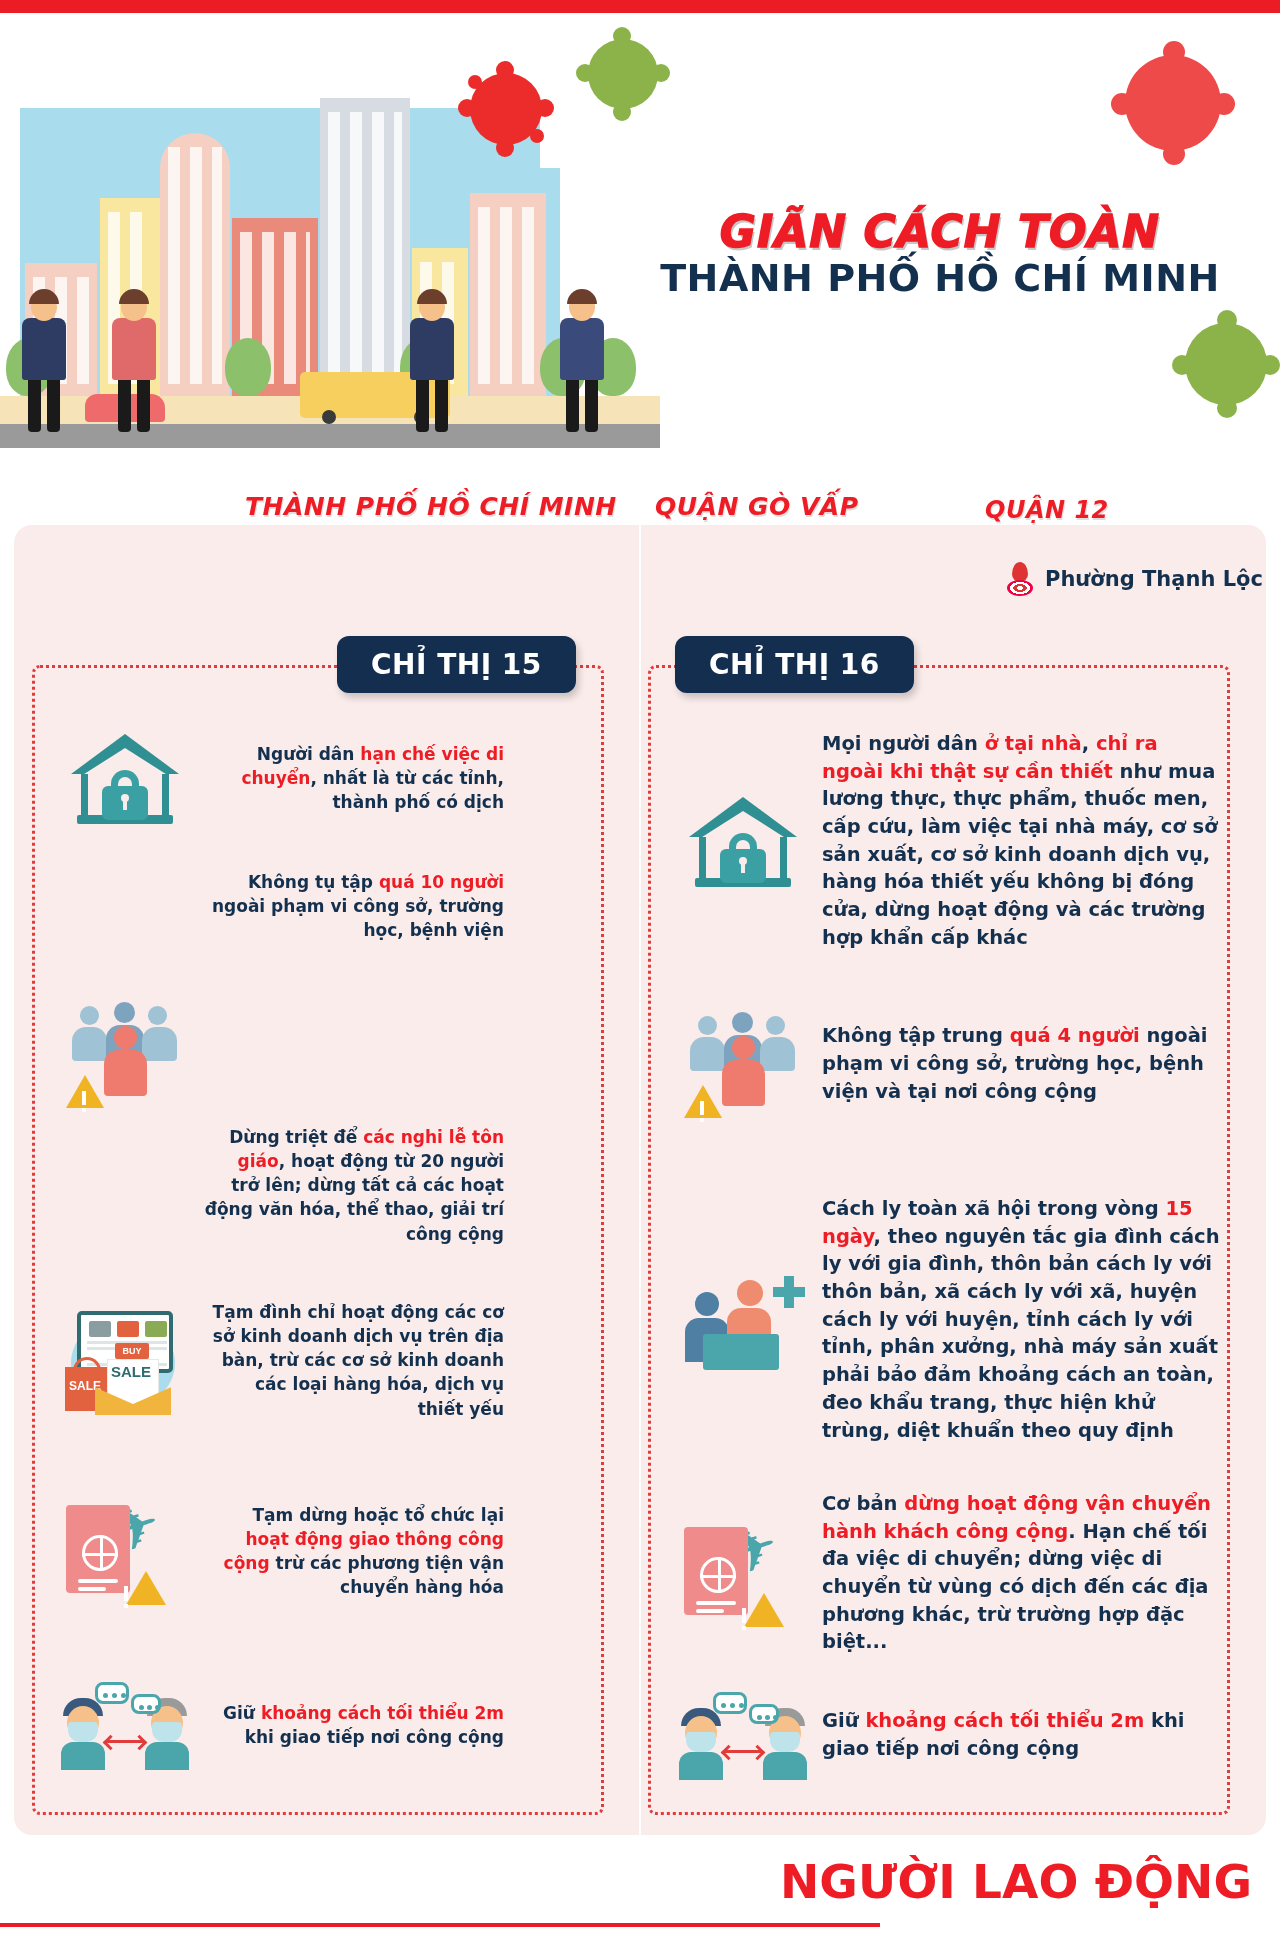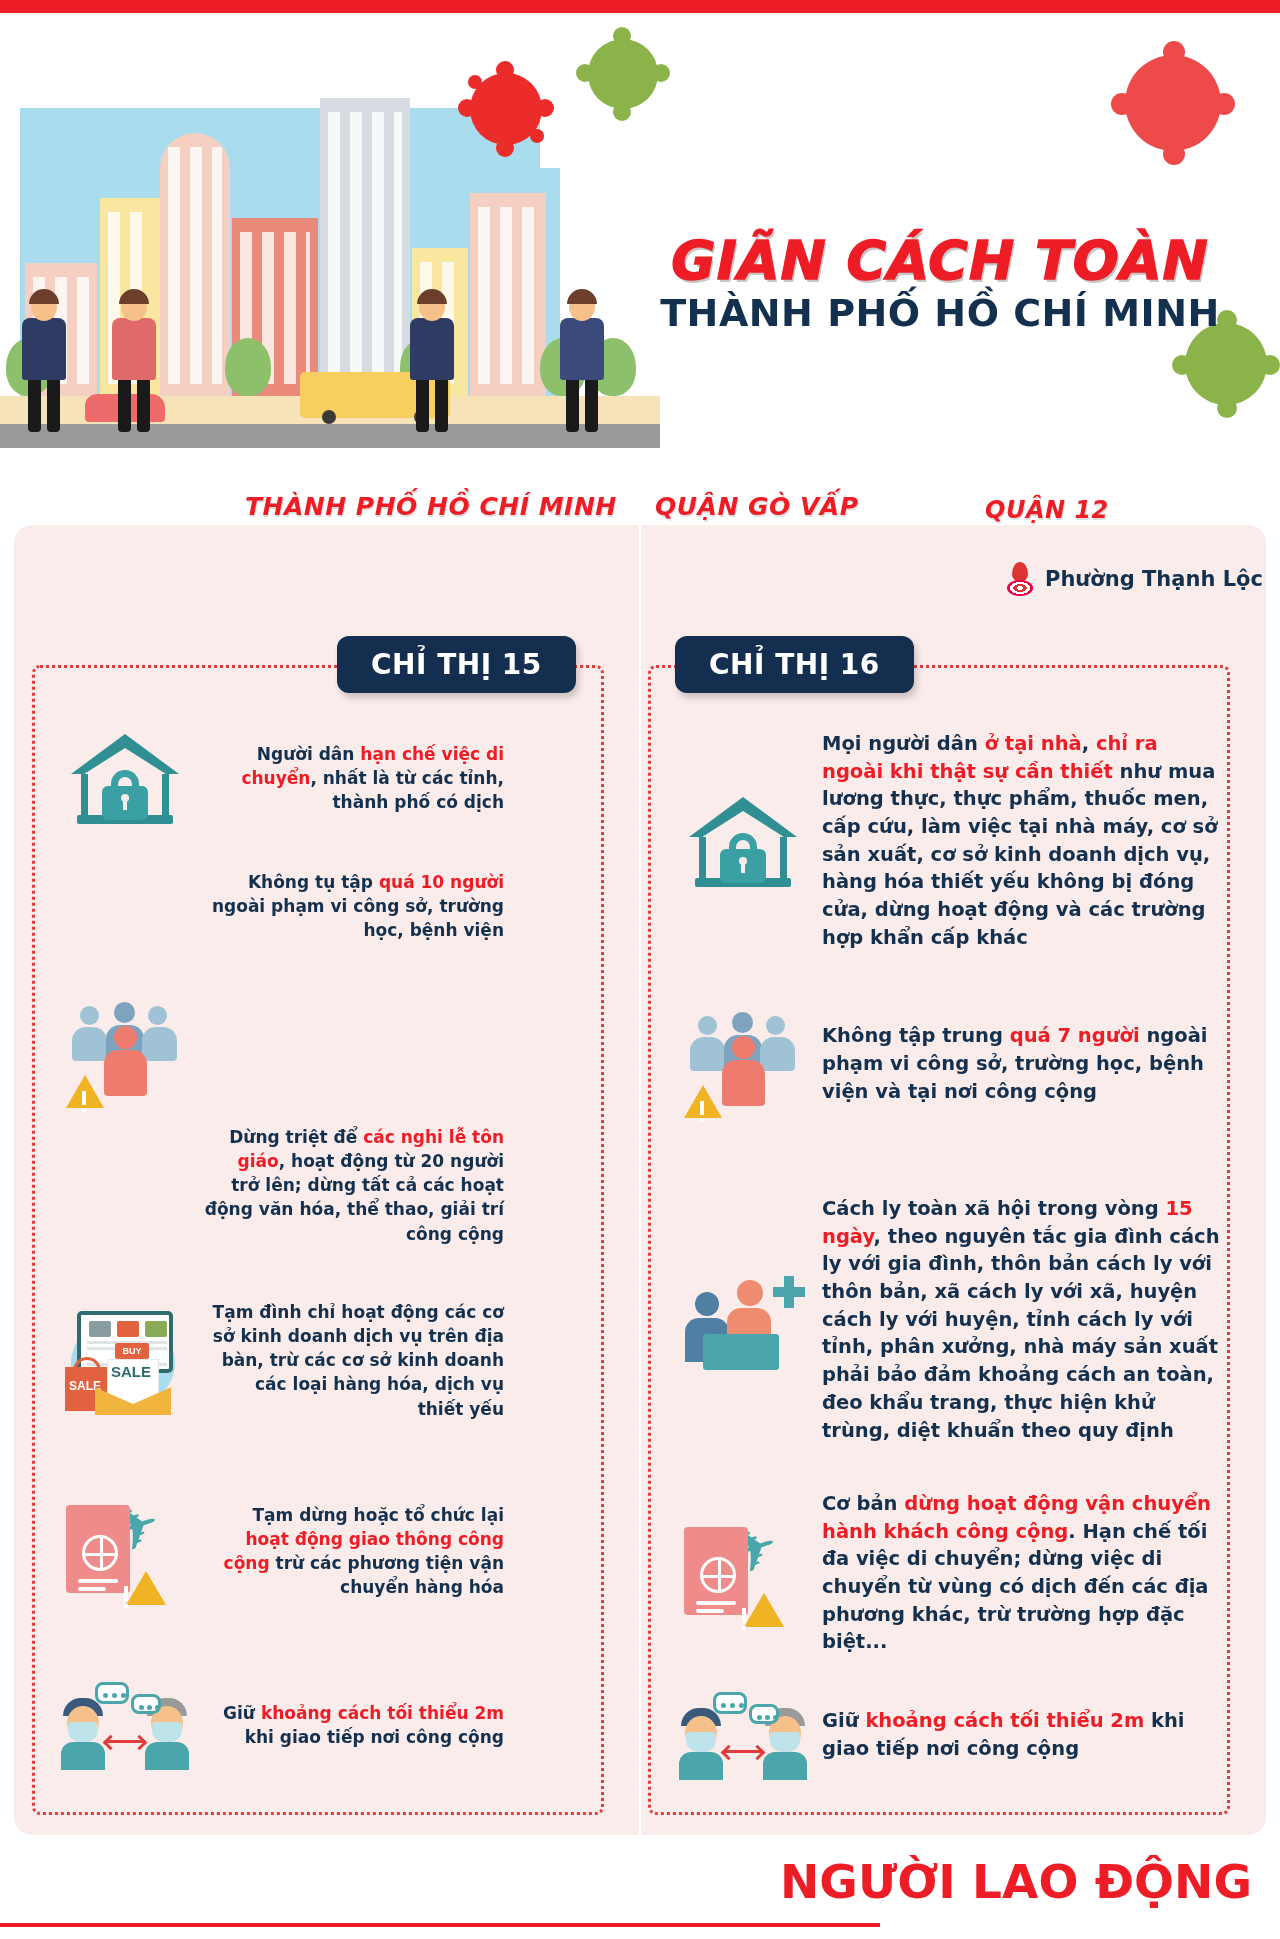--- a/index.html
+++ b/index.html
@@ -81,26 +81,25 @@
   .vr { background: #ec2b2b; }
   .vg { background: #8bb34a; }
 
   .hero-title {
     position: absolute; left: 640px; top: 196px;
     width: 600px; text-align: center;
   }
   .t-line1 {
     font-family: "DejaVu Sans", sans-serif;
     font-weight: 800; font-style: italic;
-    font-size: 54px; letter-spacing: 1px;
+    font-size: 44px; letter-spacing: 1px;
     color: #ee1c25;
     text-shadow: 2px 3px 0 rgba(0,0,0,.22), 0 0 0 #fff;
     -webkit-text-stroke: 1.5px #ee1c25;
     line-height: 1.05;
-    margin-top: 24px;
   }
   .t-line2 {
     font-family: "DejaVu Sans", sans-serif;
     font-weight: 800; font-size: 38px; letter-spacing: .5px;
     color: #14304f; line-height: 1.15; margin-top: 2px;
   }
   .t-line3 {
     font-family: "DejaVu Sans", sans-serif;
     font-weight: 800; font-style: italic;
     font-size: 26px; letter-spacing: 1px;
@@ -597,21 +596,21 @@
         <div class="g-b" style="left:40px;top:25px;width:38px;height:38px;background:#7ea3be;"></div>
         <div class="g-h" style="left:82px;top:6px;width:19px;height:19px;background:#9fc3d4;"></div>
         <div class="g-b" style="left:76px;top:27px;width:35px;height:34px;background:#9fc3d4;"></div>
         <div class="g-h" style="left:48px;top:26px;width:23px;height:23px;background:#ef7b6e;"></div>
         <div class="g-b" style="left:38px;top:50px;width:43px;height:46px;background:#ef7b6e;"></div>
         <div class="warn"></div>
           <div class="warn-in"></div>
           <div class="warn-dot"></div>
       </div>
     </div>
-    <div class="text-cell"><span>Không tập trung </span><span class="hl">quá 7 người</span><span> ngoài phạm vi công sở, trường học, bệnh viện và tại nơi công cộng</span></div>
+    <div class="text-cell"><span>Không tập trung </span><span class="hl">quá 4 người</span><span> ngoài phạm vi công sở, trường học, bệnh viện và tại nơi công cộng</span></div>
   </div>
 
   <div class="row" style="left:678px; top:1195px;">
     <div class="icon-cell">
       <div class="ic ic-quar">
         <div class="pr" style="left:6px;top:26px;width:44px;height:70px;">
           <div class="h" style="left:10px;top:0;width:24px;height:24px;background:#4f7fa3;"></div>
           <div class="b" style="left:0;top:26px;width:44px;height:44px;background:#4f7fa3;"></div>
         </div>
         <div class="pr" style="left:48px;top:14px;width:44px;height:80px;">

